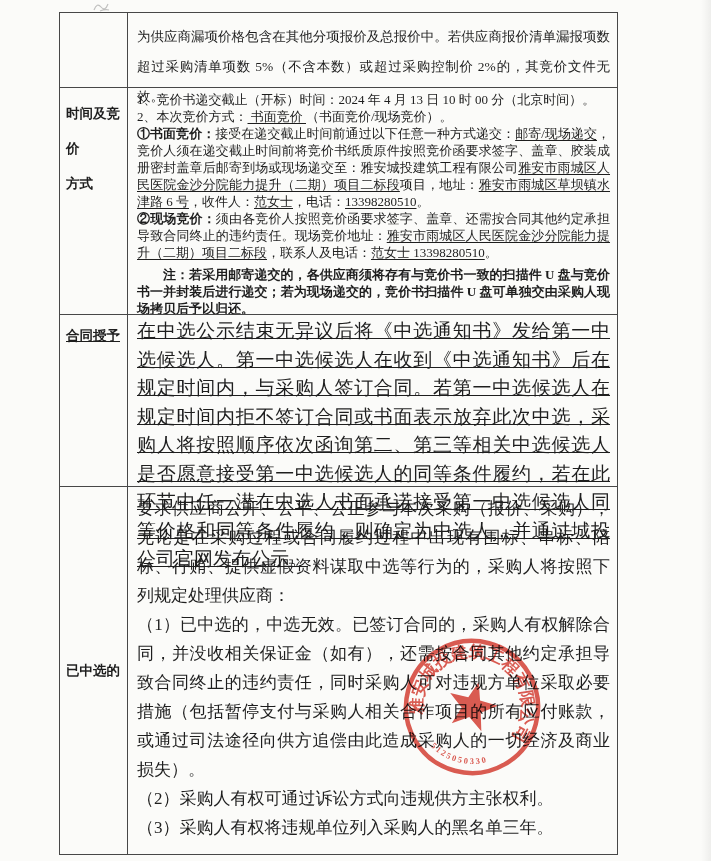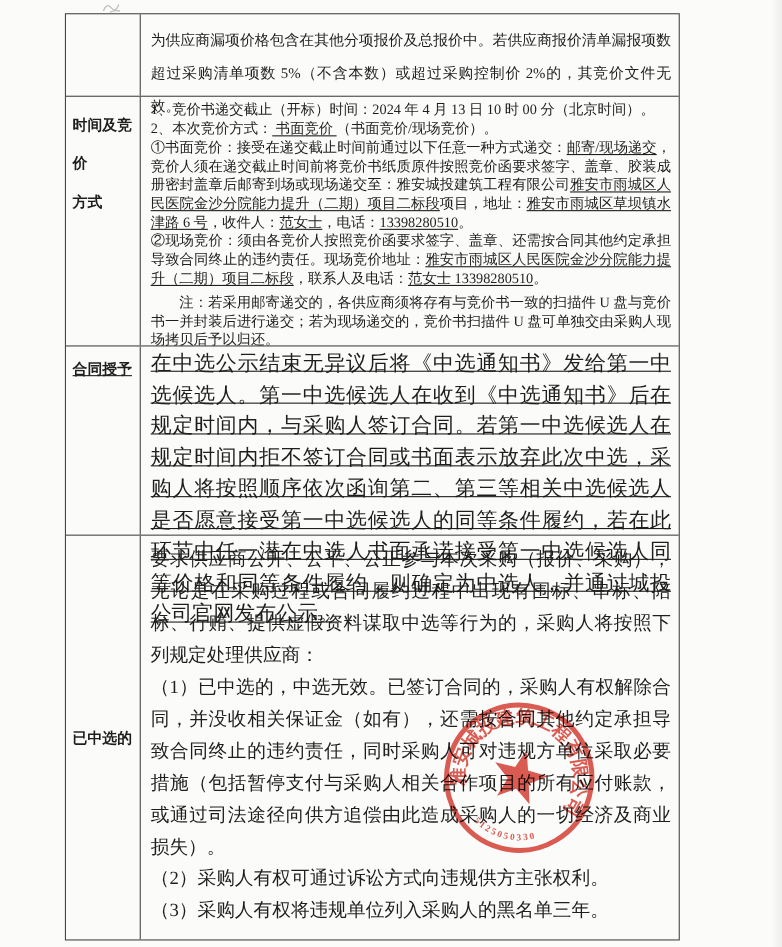--- a/index.html
+++ b/index.html
@@ -32,21 +32,21 @@
     padding:10px 2px 0 6px;line-height:22px;
     display:flex;flex-direction:column;
   }
   .content-cell{
     flex:1 1 auto;min-width:0;
     padding:2px 7px 0 9px;
     font-size:13px;
   }
   .content-cell p{margin:0;text-align:justify;}
   .u{text-decoration:underline;text-underline-offset:2px;}
-  .b{font-weight:normal;}
+  .b{font-weight:bold;}
   p.indent{text-indent:2em;}
   
   .r1{height:74px;}
   .r1 .content-cell{line-height:30px;padding-top:9px;font-size:13.5px;}
   .r2{height:227px;}
   .r2 .content-cell{line-height:17px;padding-top:3px;}
   .r2 .label-cell{line-height:35px;padding-top:8px;}
   .r2 .content-cell p.note{margin-top:5px;}
   .r3{height:95px;}
   .r3 .content-cell{line-height:17.5px;padding-top:4px;}

